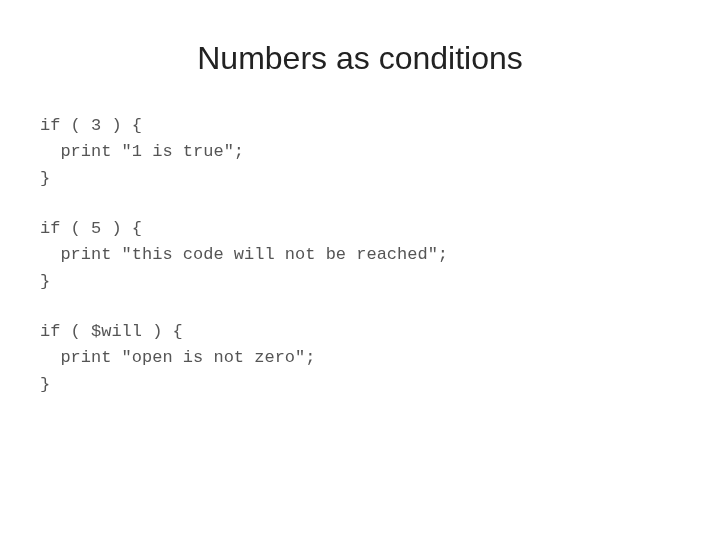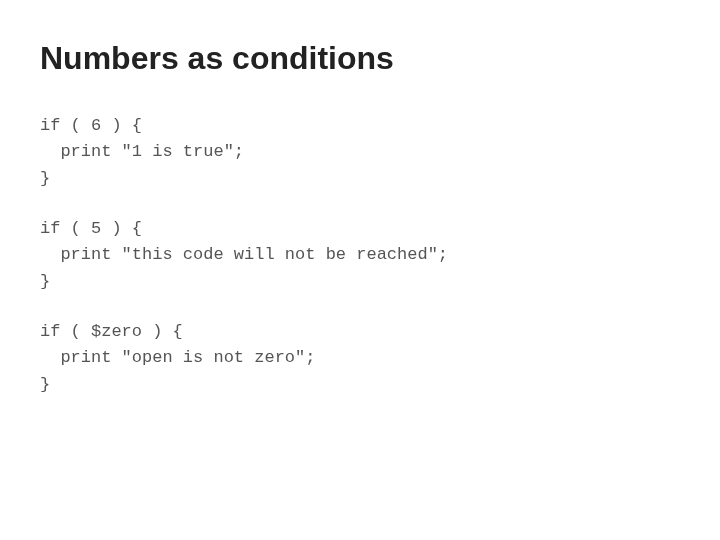--- a/index.html
+++ b/index.html
@@ -19,22 +19,23 @@
     .page {
       width: 720px;
       height: 540px;
       padding: 30px 40px;
       display: flex;
       flex-direction: column;
     }
 
     .title {
       font-size: 32px;
-      font-weight: bold;
+      font-weight: normal;
       color: #222222;
+      text-align: center;
       margin-bottom: 36px;
       margin-top: 10px;
     }
 
     .code-block {
       font-family: 'Courier New', Courier, monospace;
       font-size: 17px;
       color: #555555;
       line-height: 1.55;
       margin-bottom: 24px;
@@ -45,29 +46,29 @@
       white-space: pre;
     }
   </style>
 </head>
 <body>
 
 <div class="page">
   <h1 class="title">Numbers as conditions</h1>
 
   <div class="code-block">
-    <span class="code-line">if ( 6 ) {</span>
+    <span class="code-line">if ( 3 ) {</span>
     <span class="code-line">  print "1 is true";</span>
     <span class="code-line">}</span>
   </div>
 
   <div class="code-block">
     <span class="code-line">if ( 5 ) {</span>
     <span class="code-line">  print "this code will not be reached";</span>
     <span class="code-line">}</span>
   </div>
 
   <div class="code-block">
-    <span class="code-line">if ( $zero ) {</span>
+    <span class="code-line">if ( $will ) {</span>
     <span class="code-line">  print "open is not zero";</span>
     <span class="code-line">}</span>
   </div>
 </div>
 
 </body></html>

